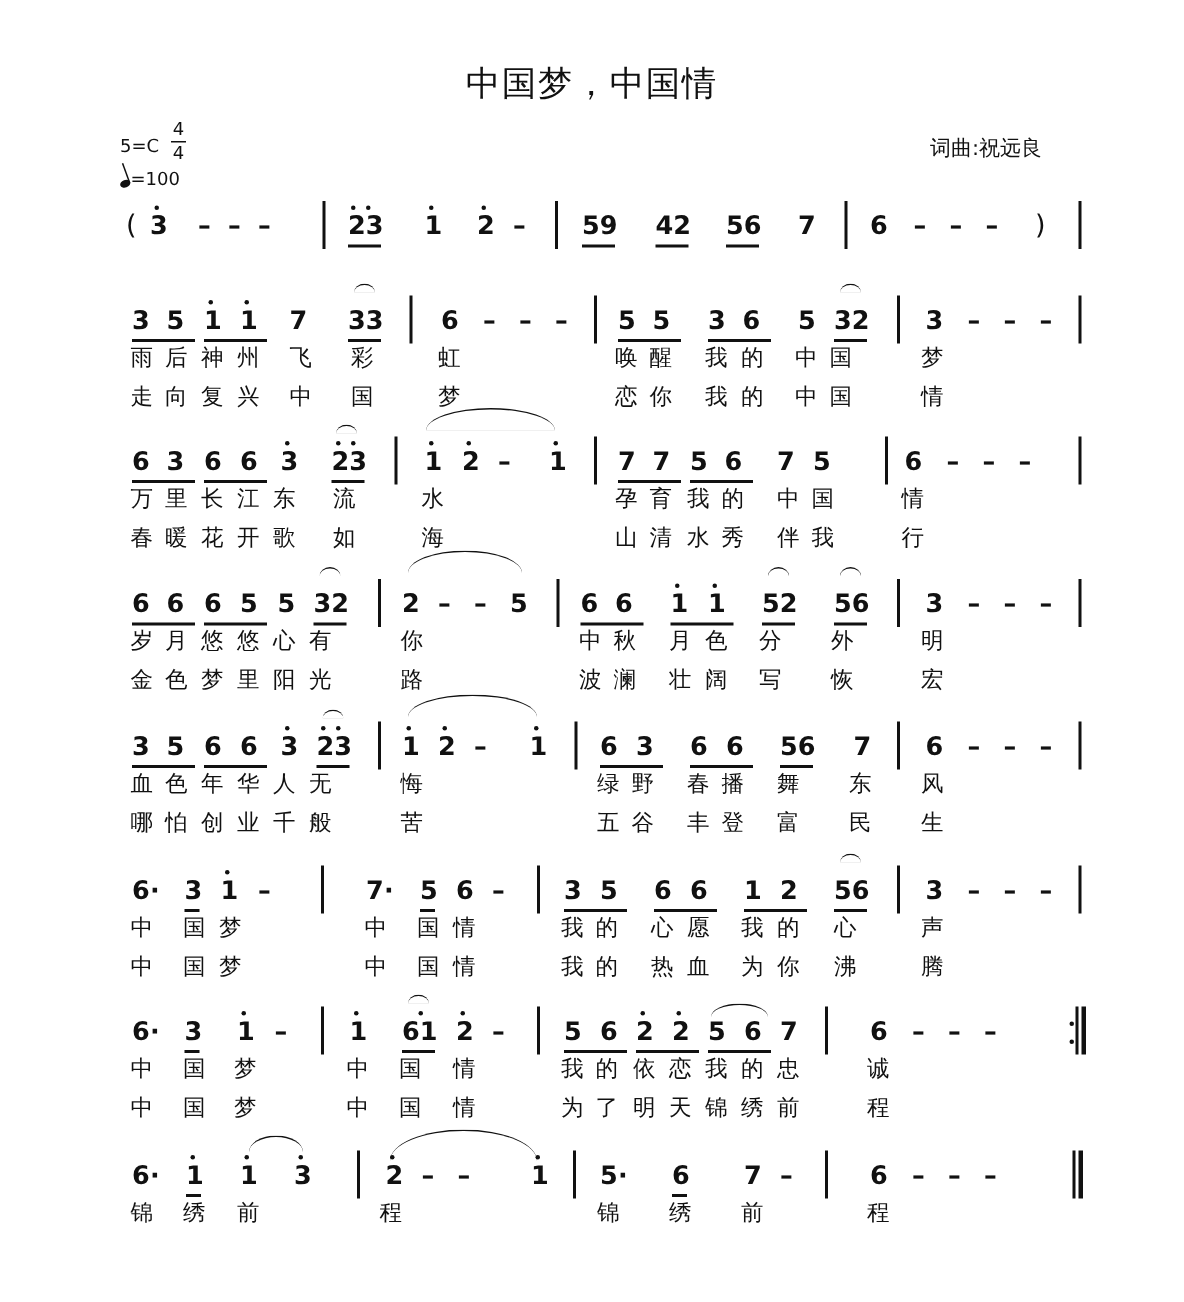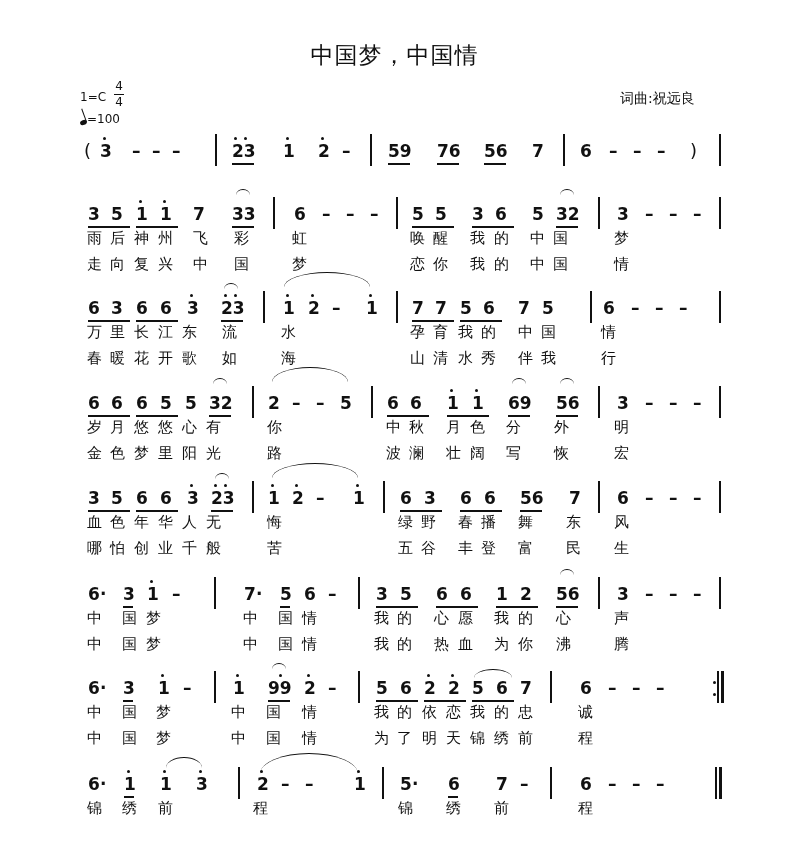--- a/index.html
+++ b/index.html
@@ -18,21 +18,21 @@
   .lyric{position:absolute;font-size:15px;white-space:nowrap;letter-spacing:0;}
   .ul{position:absolute;height:1.5px;background:#111;}
   .dot{position:absolute;width:3px;height:3px;border-radius:50%;background:#111;}
   .arc{position:absolute;border-top:1.3px solid #111;border-radius:50% 50% 0 0 / 100% 100% 0 0;}
   .paren{position:absolute;font-size:18px;font-weight:normal;}
 </style>
 </head>
 <body>
 
 <div class="title">中国梦，中国情</div>
-<div class="key">1=C</div>
+<div class="key">5=C</div>
 <div class="timesig">
   <span>4</span>
   <span class="line"></span>
   <span>4</span>
 </div>
 <div class="tempo">
   <span class="note-head"><span class="note-stem"></span></span><span>=100</span>
 </div>
 <div class="author">词曲:祝远良</div>
 
@@ -41,21 +41,21 @@
     <div class="paren" style="left: 690px; top: 140px;">)</div>
     <div class="cell" style="left: 100px; top: 141px;">3</div>
     <div class="cell" style="left: 132px; top: 141px;">–</div>
     <div class="cell" style="left: 152px; top: 141px;">–</div>
     <div class="cell" style="left: 172px; top: 141px;">–</div>
     <div class="cell" style="left: 232px; top: 141px;">23</div>
     <div class="cell" style="left: 283px; top: 141px;">1</div>
     <div class="cell" style="left: 318px; top: 141px;">2</div>
     <div class="cell" style="left: 342px; top: 141px;">–</div>
     <div class="cell" style="left: 388px; top: 141px;">59</div>
-    <div class="cell" style="left: 437px; top: 141px;">76</div>
+    <div class="cell" style="left: 437px; top: 141px;">42</div>
     <div class="cell" style="left: 484px; top: 141px;">56</div>
     <div class="cell" style="left: 532px; top: 141px;">7</div>
     <div class="cell" style="left: 580px; top: 141px;">6</div>
     <div class="cell" style="left: 609px; top: 141px;">–</div>
     <div class="cell" style="left: 633px; top: 141px;">–</div>
     <div class="cell" style="left: 657px; top: 141px;">–</div>
     <div class="bar" style="left: 215px; top: 134px; height: 32px;"></div>
     <div class="bar" style="left: 370px; top: 134px; height: 32px;"></div>
     <div class="bar" style="left: 563px; top: 134px; height: 32px;"></div>
     <div class="bar" style="left: 719px; top: 134px; height: 32px;"></div>
@@ -202,21 +202,21 @@
     <div class="cell" style="left: 185px; top: 393px;">5</div>
     <div class="cell" style="left: 209px; top: 393px;">32</div>
     <div class="cell" style="left: 268px; top: 393px;">2</div>
     <div class="cell" style="left: 292px; top: 393px;">–</div>
     <div class="cell" style="left: 316px; top: 393px;">–</div>
     <div class="cell" style="left: 340px; top: 393px;">5</div>
     <div class="cell" style="left: 387px; top: 393px;">6</div>
     <div class="cell" style="left: 410px; top: 393px;">6</div>
     <div class="cell" style="left: 447px; top: 393px;">1</div>
     <div class="cell" style="left: 472px; top: 393px;">1</div>
-    <div class="cell" style="left: 508px; top: 393px;">69</div>
+    <div class="cell" style="left: 508px; top: 393px;">52</div>
     <div class="cell" style="left: 556px; top: 393px;">56</div>
     <div class="cell" style="left: 617px; top: 393px;">3</div>
     <div class="cell" style="left: 645px; top: 393px;">–</div>
     <div class="cell" style="left: 669px; top: 393px;">–</div>
     <div class="cell" style="left: 693px; top: 393px;">–</div>
     <div class="bar" style="left: 252px; top: 386px; height: 32px;"></div>
     <div class="bar" style="left: 371px; top: 386px; height: 32px;"></div>
     <div class="bar" style="left: 598px; top: 386px; height: 32px;"></div>
     <div class="bar" style="left: 719px; top: 386px; height: 32px;"></div>
     <div class="ul" style="left: 88px; top: 415px; width: 42px;"></div>
@@ -386,21 +386,21 @@
     <div class="lyric" style="left: 494px; top: 635px;">为</div>
     <div class="lyric" style="left: 518px; top: 635px;">你</div>
     <div class="lyric" style="left: 556px; top: 635px;">沸</div>
     <div class="lyric" style="left: 614px; top: 635px;">腾</div>
     <div class="cell" style="left: 88px; top: 678px;">6</div>
     <div class="cell" style="left: 100px; top: 678px;">·</div>
     <div class="cell" style="left: 123px; top: 678px;">3</div>
     <div class="cell" style="left: 158px; top: 678px;">1</div>
     <div class="cell" style="left: 183px; top: 678px;">–</div>
     <div class="cell" style="left: 233px; top: 678px;">1</div>
-    <div class="cell" style="left: 268px; top: 678px;">99</div>
+    <div class="cell" style="left: 268px; top: 678px;">61</div>
     <div class="cell" style="left: 304px; top: 678px;">2</div>
     <div class="cell" style="left: 328px; top: 678px;">–</div>
     <div class="cell" style="left: 376px; top: 678px;">5</div>
     <div class="cell" style="left: 400px; top: 678px;">6</div>
     <div class="cell" style="left: 424px; top: 678px;">2</div>
     <div class="cell" style="left: 448px; top: 678px;">2</div>
     <div class="cell" style="left: 472px; top: 678px;">5</div>
     <div class="cell" style="left: 496px; top: 678px;">6</div>
     <div class="cell" style="left: 520px; top: 678px;">7</div>
     <div class="cell" style="left: 580px; top: 678px;">6</div>

